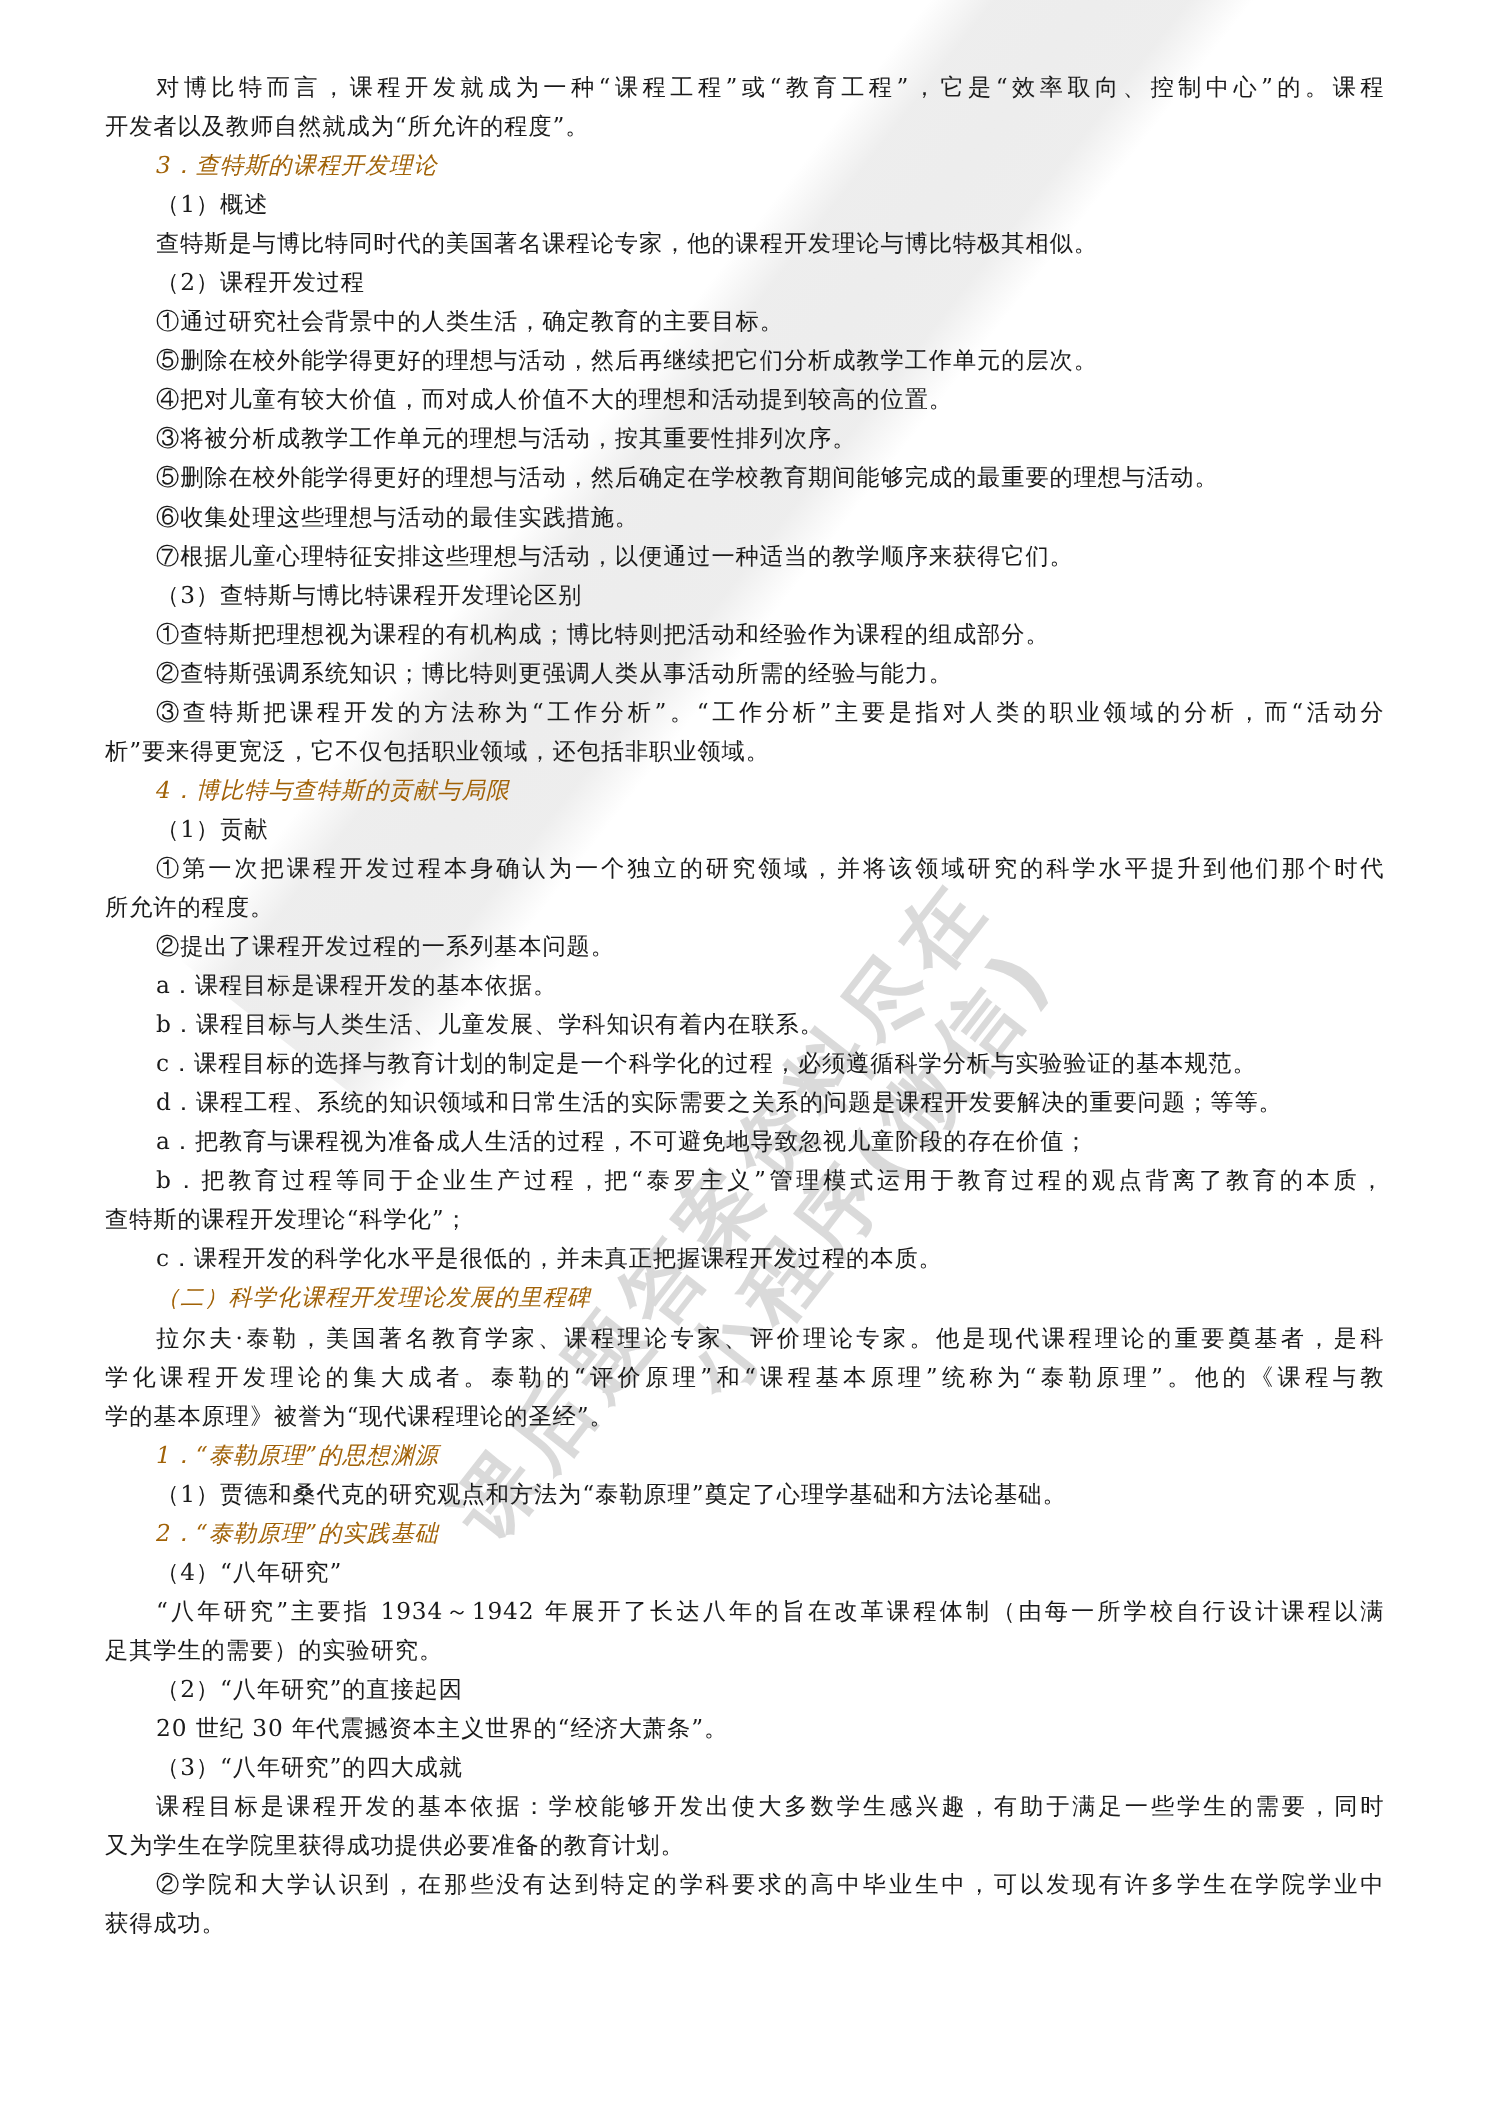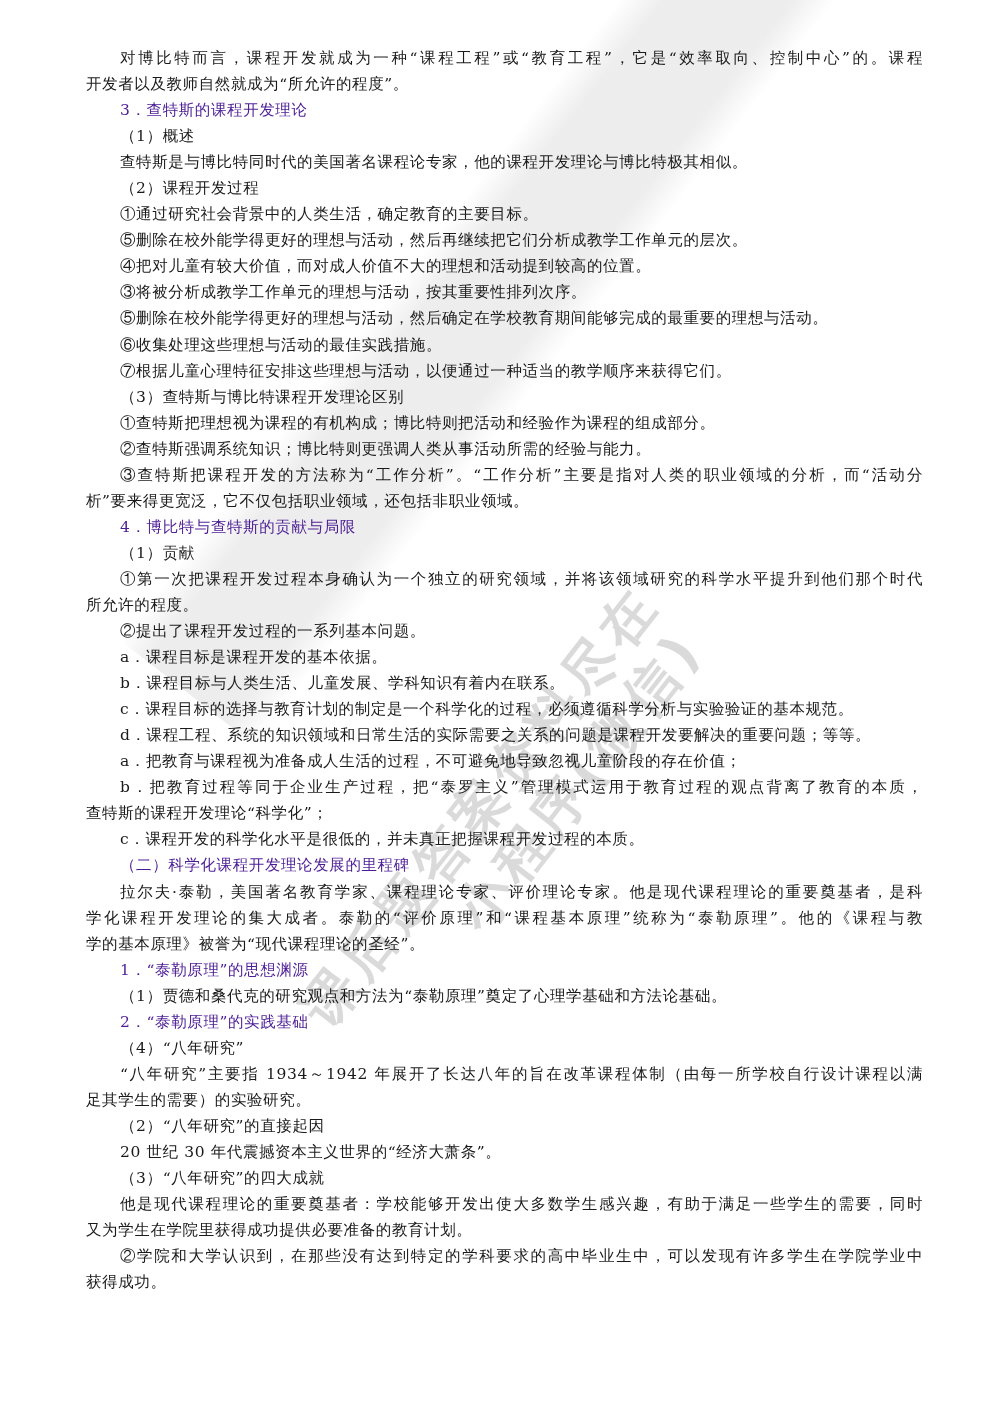--- a/index.html
+++ b/index.html
@@ -24,28 +24,28 @@
     .line {
       font-size: 15.5px;
       line-height: 26.06px;
       height: 26.06px;
       white-space: nowrap;
       text-align: justify;
       text-align-last: justify;
       letter-spacing: 0.6px;
       position: relative;
       z-index: 2;
-      margin-left: 16px;
     }
     .line.last {
       text-align-last: left;
     }
     .indent { padding-left: 34px; }
     .heading {
-      color: #4c1d95;
+      color: #a16207;
+      font-style: italic;
     }
     .watermark {
       position: absolute;
       left: 0; top: 0;
       width: 992px; height: 1403px;
       pointer-events: none;
       z-index: 1;
     }
     .wm-band {
       position: absolute;
@@ -126,17 +126,17 @@
     <div class="line last">学的基本原理》被誉为“现代课程理论的圣经”。</div>
     <div class="line indent last heading">1．“泰勒原理”的思想渊源</div>
     <div class="line indent last">（1）贾德和桑代克的研究观点和方法为“泰勒原理”奠定了心理学基础和方法论基础。</div>
     <div class="line indent last heading">2．“泰勒原理”的实践基础</div>
     <div class="line indent last">（4）“八年研究”</div>
     <div class="line indent">“八年研究”主要指 1934～1942 年展开了长达八年的旨在改革课程体制（由每一所学校自行设计课程以满</div>
     <div class="line last">足其学生的需要）的实验研究。</div>
     <div class="line indent last">（2）“八年研究”的直接起因</div>
     <div class="line indent last">20 世纪 30 年代震撼资本主义世界的“经济大萧条”。</div>
     <div class="line indent last">（3）“八年研究”的四大成就</div>
-    <div class="line indent">他是现代课程理论的重要奠基者：学校能够开发出使大多数学生感兴趣，有助于满足一些学生的需要，同时</div>
+    <div class="line indent">课程目标是课程开发的基本依据：学校能够开发出使大多数学生感兴趣，有助于满足一些学生的需要，同时</div>
     <div class="line last">又为学生在学院里获得成功提供必要准备的教育计划。</div>
     <div class="line indent">②学院和大学认识到，在那些没有达到特定的学科要求的高中毕业生中，可以发现有许多学生在学院学业中</div>
     <div class="line last">获得成功。</div>
   </div>
 
 </body></html>

